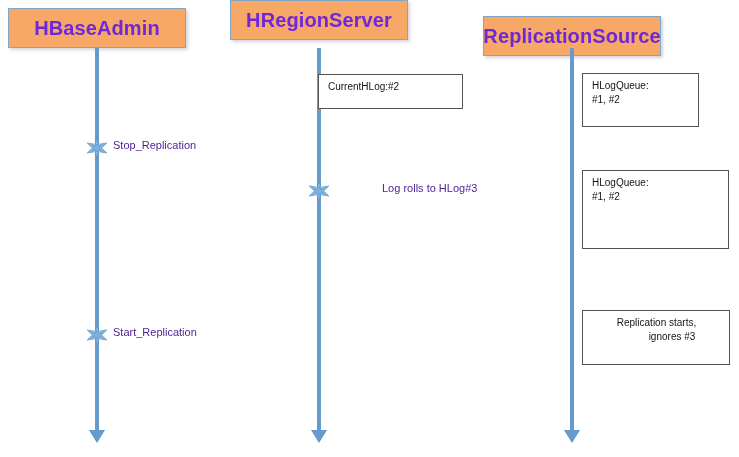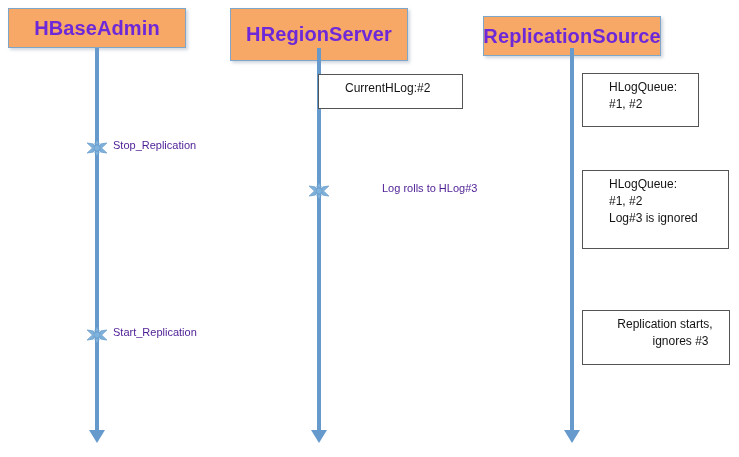--- a/index.html
+++ b/index.html
@@ -64,38 +64,38 @@
     color: #4c1d95;
     white-space: nowrap;
   }
 
   
   .note {
     position: absolute;
     box-sizing: border-box;
     background: #ffffff;
     border: 1px solid #545454;
-    padding: 5px 8px 5px 26px;
-    font-size: 12px;
+    padding: 5px 8px 5px 9px;
+    font-size: 10px;
     line-height: 1.42;
     color: #141414;
   }
   .note-line { white-space: nowrap; display: block; }
   .note-line.indent { padding-left: 5px; margin-left: 26px; }
 </style>
 </head>
 <body>
 
 <div id="canvas">
 
   <div class="participant" style="left:8px; top:8px; width:178px; height:40px;">
     <span class="participant-label">HBaseAdmin</span>
   </div>
 
-  <div class="participant" style="left:230px; top:8px; width:178px; height:53px;">
+  <div class="participant" style="left:230px; top:0; width:178px; height:40px;">
     <span class="participant-label">HRegionServer</span>
   </div>
 
   <div class="participant" style="left:483px; top:16px; width:178px; height:40px;">
     <span class="participant-label">ReplicationSource</span>
   </div>
 
   <div class="lifeline" style="left:95px; top:48px; height:384px;"></div>
   <div class="lifeline-arrow" style="left:89px; top:430px;"></div>
 
@@ -155,21 +155,20 @@
   </div>
 
   <div class="note" style="left:582px; top:73px; width:117px; height:54px;">
     <span class="note-line">HLogQueue:</span>
     <span class="note-line">#1, #2</span>
   </div>
 
   <div class="note" style="left:582px; top:170px; width:147px; height:79px;">
     <span class="note-line">HLogQueue:</span>
     <span class="note-line">#1, #2</span>
-    <span class="note-line">Log#3 is ignored</span>
   </div>
 
   <div class="note" style="left:582px; top:310px; width:148px; height:55px;text-align:center;">
     <span class="note-line">Replication starts,</span>
     <span class="note-line indent">ignores #3</span>
   </div>
 
 </div>
 
 </body></html>

